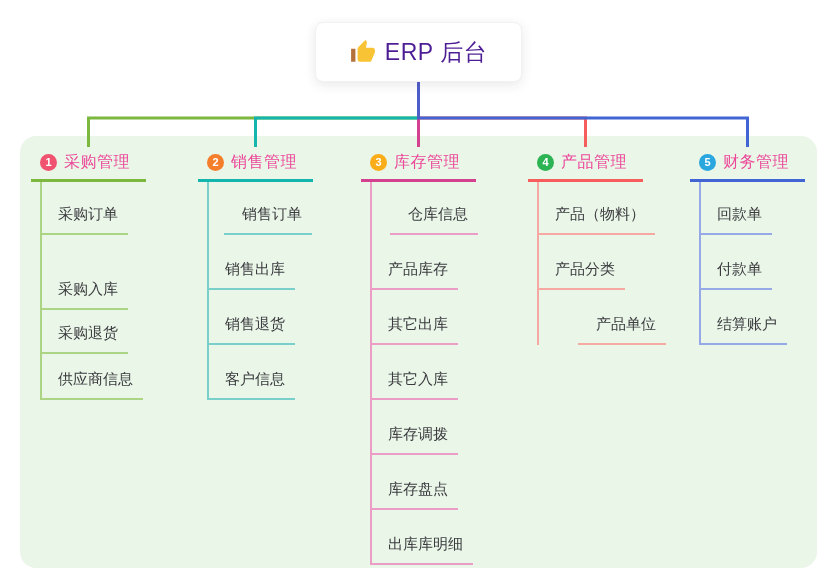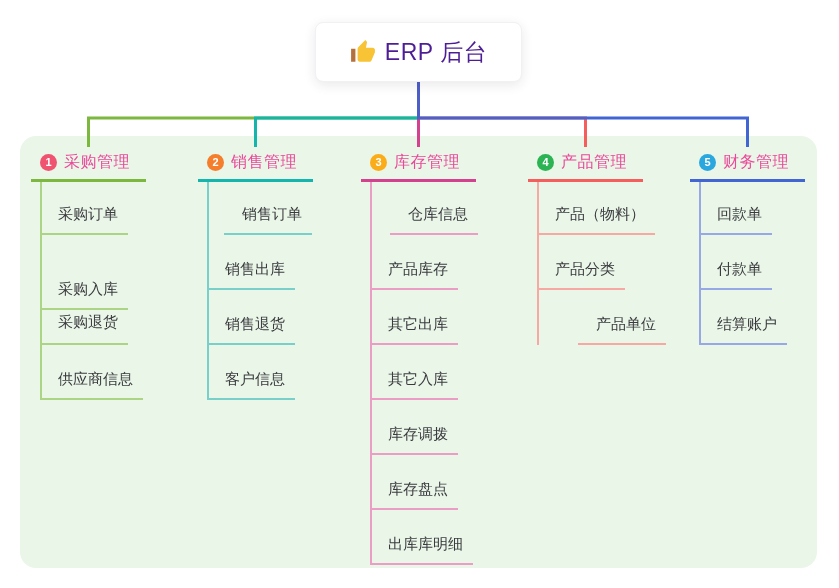--- a/index.html
+++ b/index.html
@@ -65,21 +65,21 @@
   </div>
 
   <div id="branches">
       <div class="branch-heading" style="left: 31px; top: 146px; border-bottom-color: rgb(124, 184, 62);">
         <span class="badge" style="background: rgb(240, 83, 111);">1</span>
         <span class="head-label">采购管理</span>
       </div>
       <div class="spine" style="left: 40px; top: 182px; height: 218px; background: rgb(171, 213, 132);"></div>
       <div class="child" style="left: 40px; top: 203px; border-bottom-color: rgb(171, 213, 132);">采购订单</div>
       <div class="child" style="left: 40px; top: 258px; border-bottom-color: rgb(171, 213, 132); margin-top: 20px;">采购入库</div>
-      <div class="child" style="left: 40px; top: 313px; border-bottom-color: rgb(171, 213, 132); font-family: Liberation Mono, monospace;">采购退货</div>
+      <div class="child" style="left: 40px; top: 322px; border-bottom-color: rgb(171, 213, 132);">采购退货</div>
       <div class="child" style="left: 40px; top: 368px; border-bottom-color: rgb(171, 213, 132);">供应商信息</div>
       <div class="branch-heading" style="left: 198px; top: 146px; border-bottom-color: rgb(19, 181, 172);">
         <span class="badge" style="background: rgb(245, 126, 44);">2</span>
         <span class="head-label">销售管理</span>
       </div>
       <div class="spine" style="left: 207px; top: 182px; height: 218px; background: rgb(121, 208, 202);"></div>
       <div class="child" style="left: 224px; top: 203px; border-bottom-color: rgb(121, 208, 202);">销售订单</div>
       <div class="child" style="left: 207px; top: 258px; border-bottom-color: rgb(121, 208, 202);">销售出库</div>
       <div class="child" style="left: 207px; top: 313px; border-bottom-color: rgb(121, 208, 202);">销售退货</div>
       <div class="child" style="left: 207px; top: 368px; border-bottom-color: rgb(121, 208, 202);">客户信息</div>

